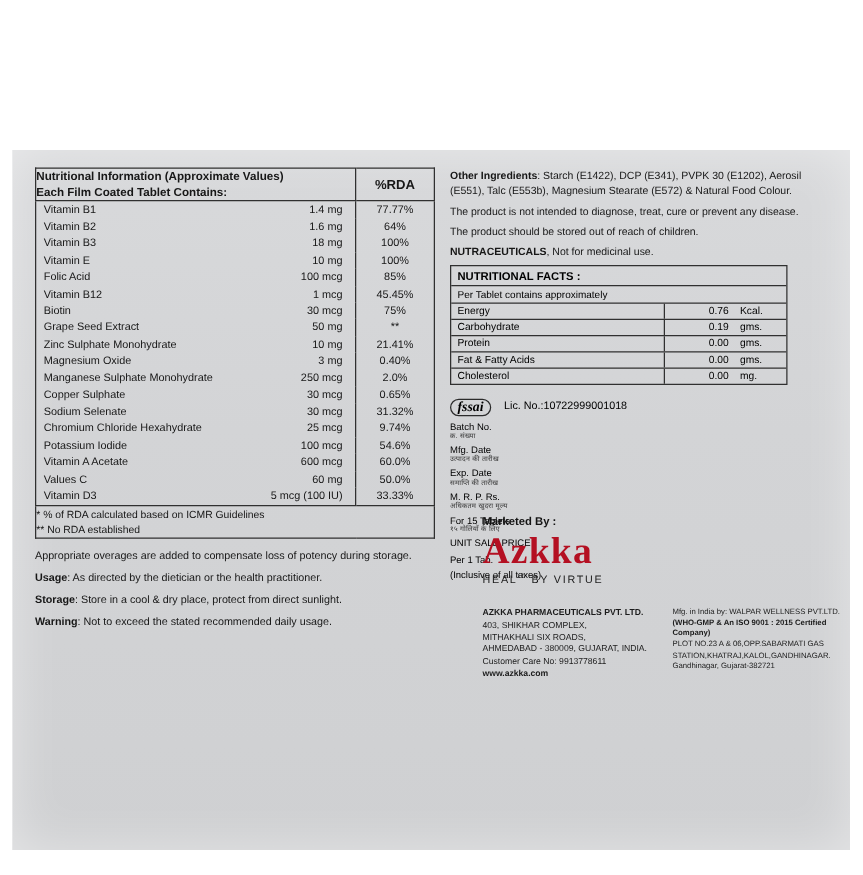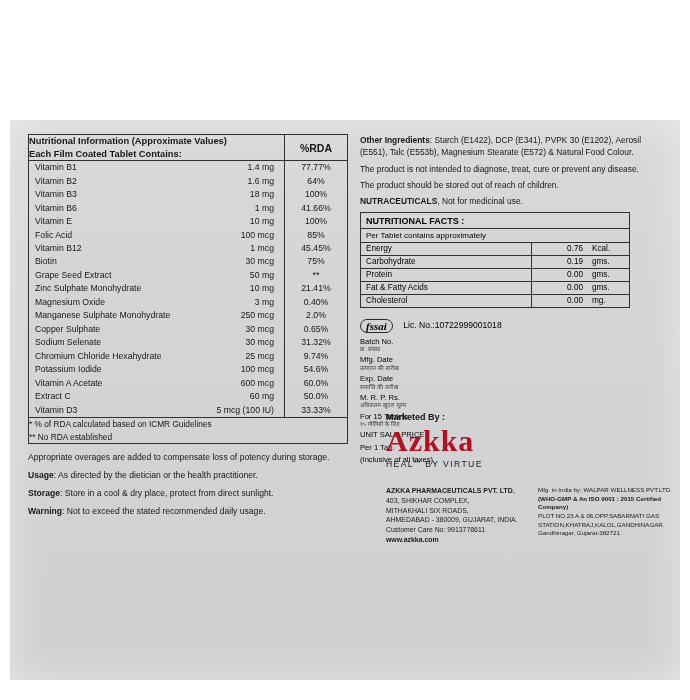--- a/index.html
+++ b/index.html
@@ -106,25 +106,20 @@
               <td class="c-name">Vitamin B2</td>
               <td class="c-amt">1.6 mg</td>
               <td class="c-rda">64%</td>
             </tr>
             <tr>
               <td class="c-name">Vitamin B3</td>
               <td class="c-amt">18 mg</td>
               <td class="c-rda">100%</td>
             </tr>
             <tr>
-              <td class="c-name">Vitamin B6</td>
-              <td class="c-amt">1 mg</td>
-              <td class="c-rda">41.66%</td>
-            </tr>
-            <tr>
               <td class="c-name">Vitamin E</td>
               <td class="c-amt">10 mg</td>
               <td class="c-rda">100%</td>
             </tr>
             <tr>
               <td class="c-name">Folic Acid</td>
               <td class="c-amt">100 mcg</td>
               <td class="c-rda">85%</td>
             </tr>
             <tr>
@@ -176,21 +171,21 @@
               <td class="c-name">Potassium Iodide</td>
               <td class="c-amt">100 mcg</td>
               <td class="c-rda">54.6%</td>
             </tr>
             <tr>
               <td class="c-name">Vitamin A Acetate</td>
               <td class="c-amt">600 mcg</td>
               <td class="c-rda">60.0%</td>
             </tr>
             <tr>
-              <td class="c-name">Extract C</td>
+              <td class="c-name">Values C</td>
               <td class="c-amt">60 mg</td>
               <td class="c-rda">50.0%</td>
             </tr>
             <tr>
               <td class="c-name">Vitamin D3</td>
               <td class="c-amt">5 mcg (100 IU)</td>
               <td class="c-rda">33.33%</td>
             </tr>
           </tbody>
               </table>

